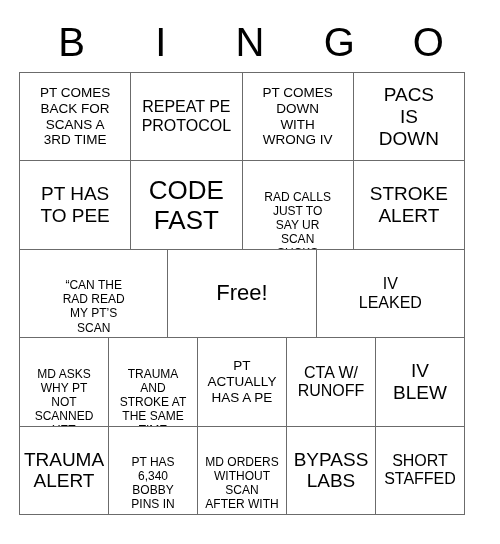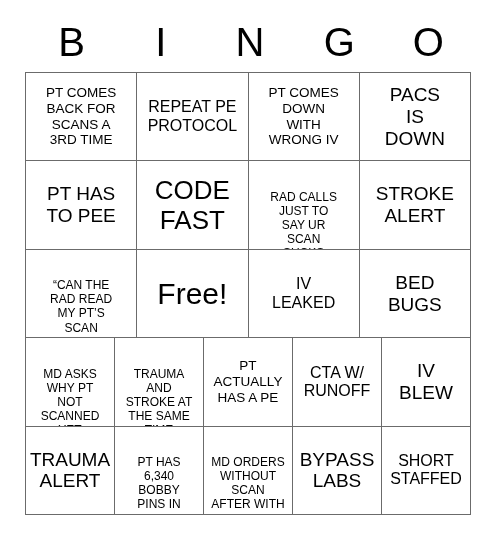--- a/index.html
+++ b/index.html
@@ -42,21 +42,21 @@
     line-height: 1;
     font-weight: 400;
     letter-spacing: 0px;
     color: #000000;
     user-select: none;
   }
 
   
   #bingo-grid {
     position: absolute;
-    left: 25px;
+    left: 19px;
     top: 72px;
     width: 446px;
     height: 443px;
     box-sizing: border-box;
     border-top: 1px solid #6b6b6b;
     border-left: 1px solid #6b6b6b;
     display: flex;
     flex-direction: column;
   }
   .bingo-row {
@@ -85,21 +85,21 @@
     white-space: pre-line;
     word-break: normal;
   }
 
   
   .bingo-cell[data-size="xl"]  .cell-text { font-size: 26px; line-height: 1.16; }
   .bingo-cell[data-size="lg"]  .cell-text { font-size: 19px; line-height: 1.14; }
   .bingo-cell[data-size="md"]  .cell-text { font-size: 16px; line-height: 1.14; }
   .bingo-cell[data-size="sm"]  .cell-text { font-size: 13.5px; line-height: 1.16; }
   .bingo-cell[data-size="xs"]  .cell-text { font-size: 12px; line-height: 1.18; margin-top: 40px; }
-  .bingo-cell[data-size="free"] .cell-text { font-size: 30px; line-height: 1.1; }
+  .bingo-cell[data-size="free"] .cell-text { font-size: 22px; line-height: 1.1; }
 </style>
 </head>
 <body style="background: rgb(255, 255, 255); color: rgb(0, 0, 0);">
 
 <div id="bingo-card">
 
   <div id="bingo-header">
     <div class="header-letter">B</div>
     <div class="header-letter">I</div>
     <div class="header-letter">N</div>
@@ -163,24 +163,20 @@
 SCAN
 NEXT?”</span>
       </div>
       <div class="bingo-cell" data-size="free" style="border-color: rgb(107, 107, 107);">
         <span class="cell-text">Free!</span>
       </div>
       <div class="bingo-cell" data-size="md" style="border-color: rgb(107, 107, 107);">
         <span class="cell-text">IV
 LEAKED</span>
       </div>
-      <div class="bingo-cell" data-size="lg" style="border-color: rgb(107, 107, 107);">
-        <span class="cell-text">BED
-BUGS</span>
-      </div>
     </div>
 
     <div class="bingo-row">
       <div class="bingo-cell" data-size="xs" style="border-color: rgb(107, 107, 107);">
         <span class="cell-text">MD ASKS
 WHY PT
 NOT
 SCANNED
 YET</span>
       </div>

